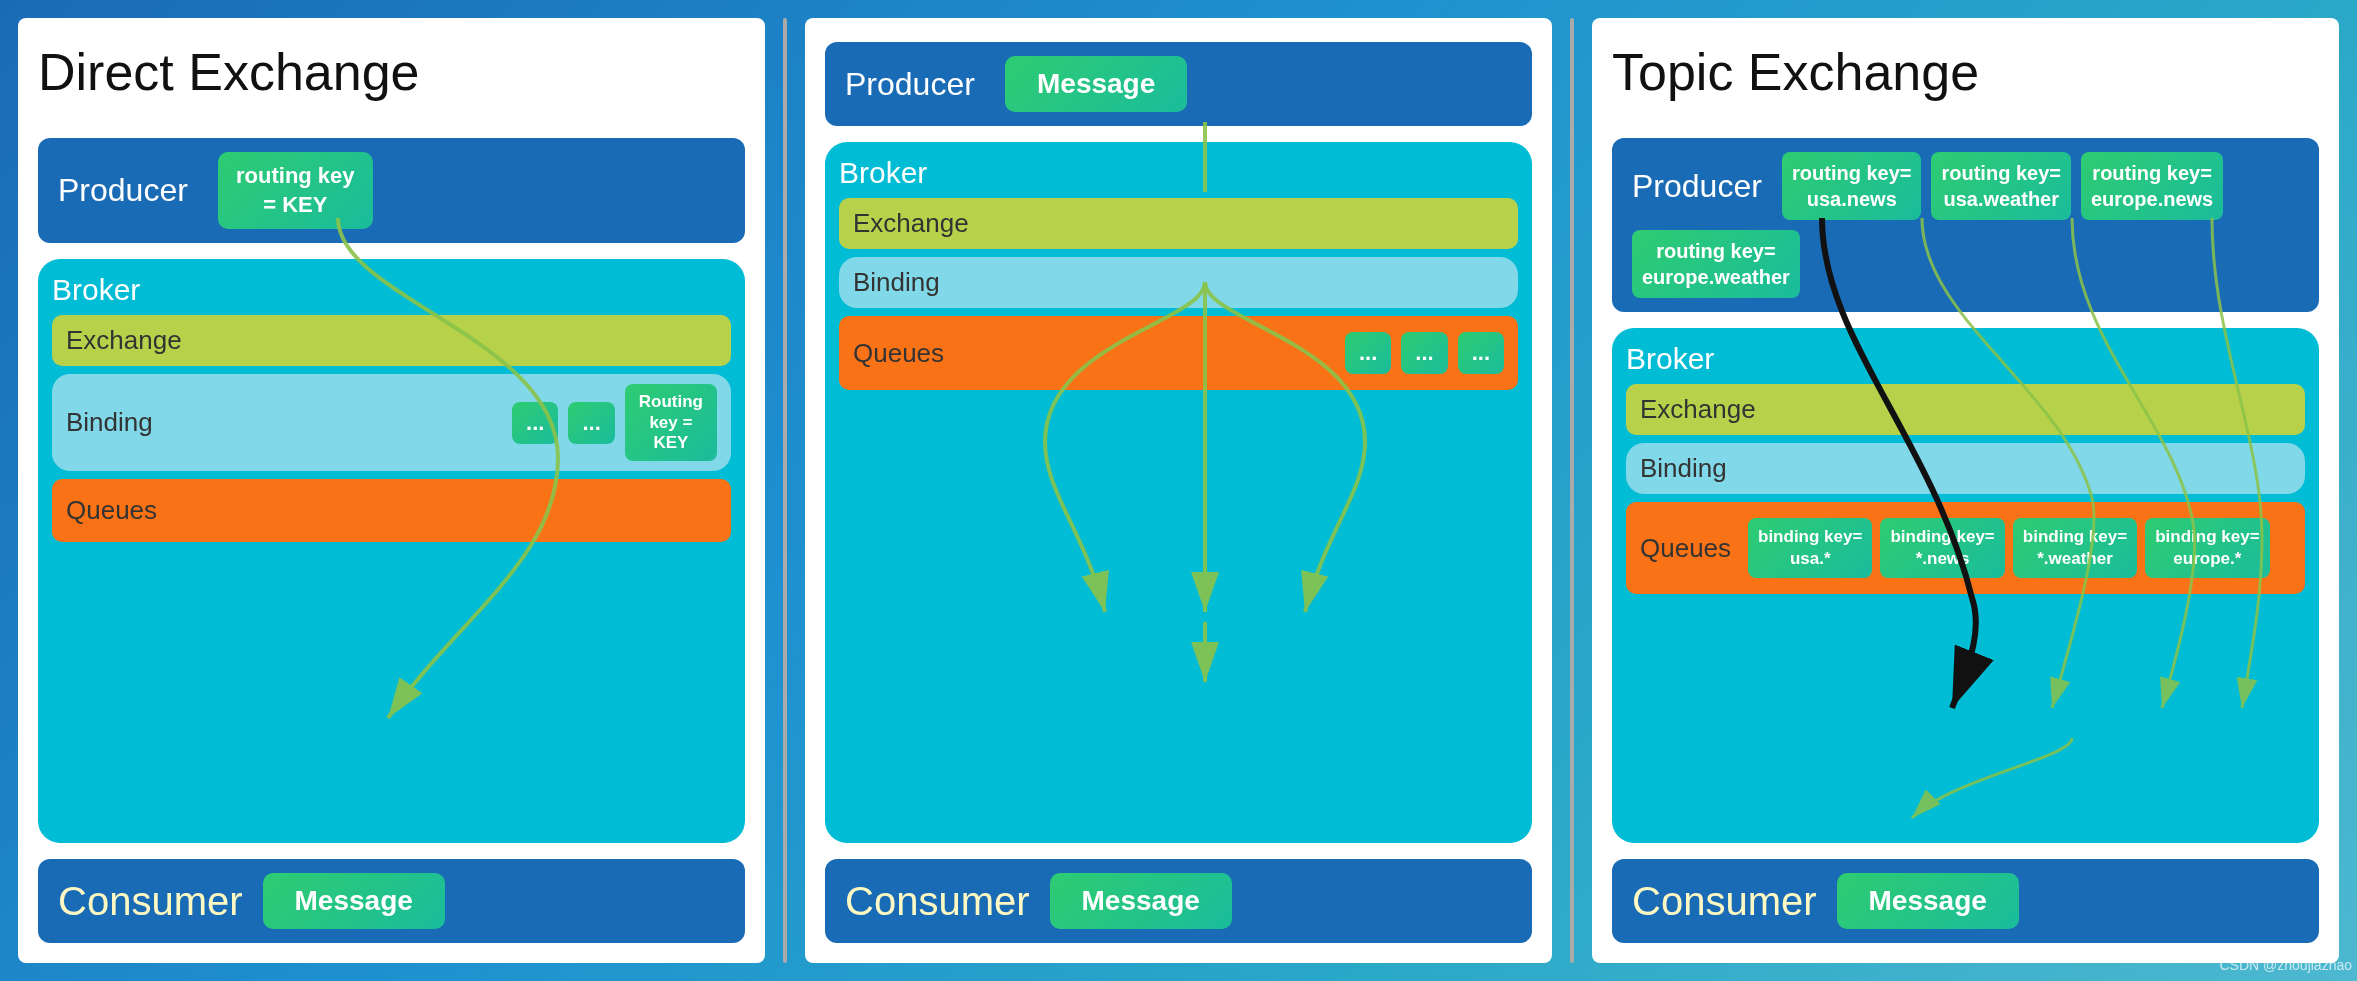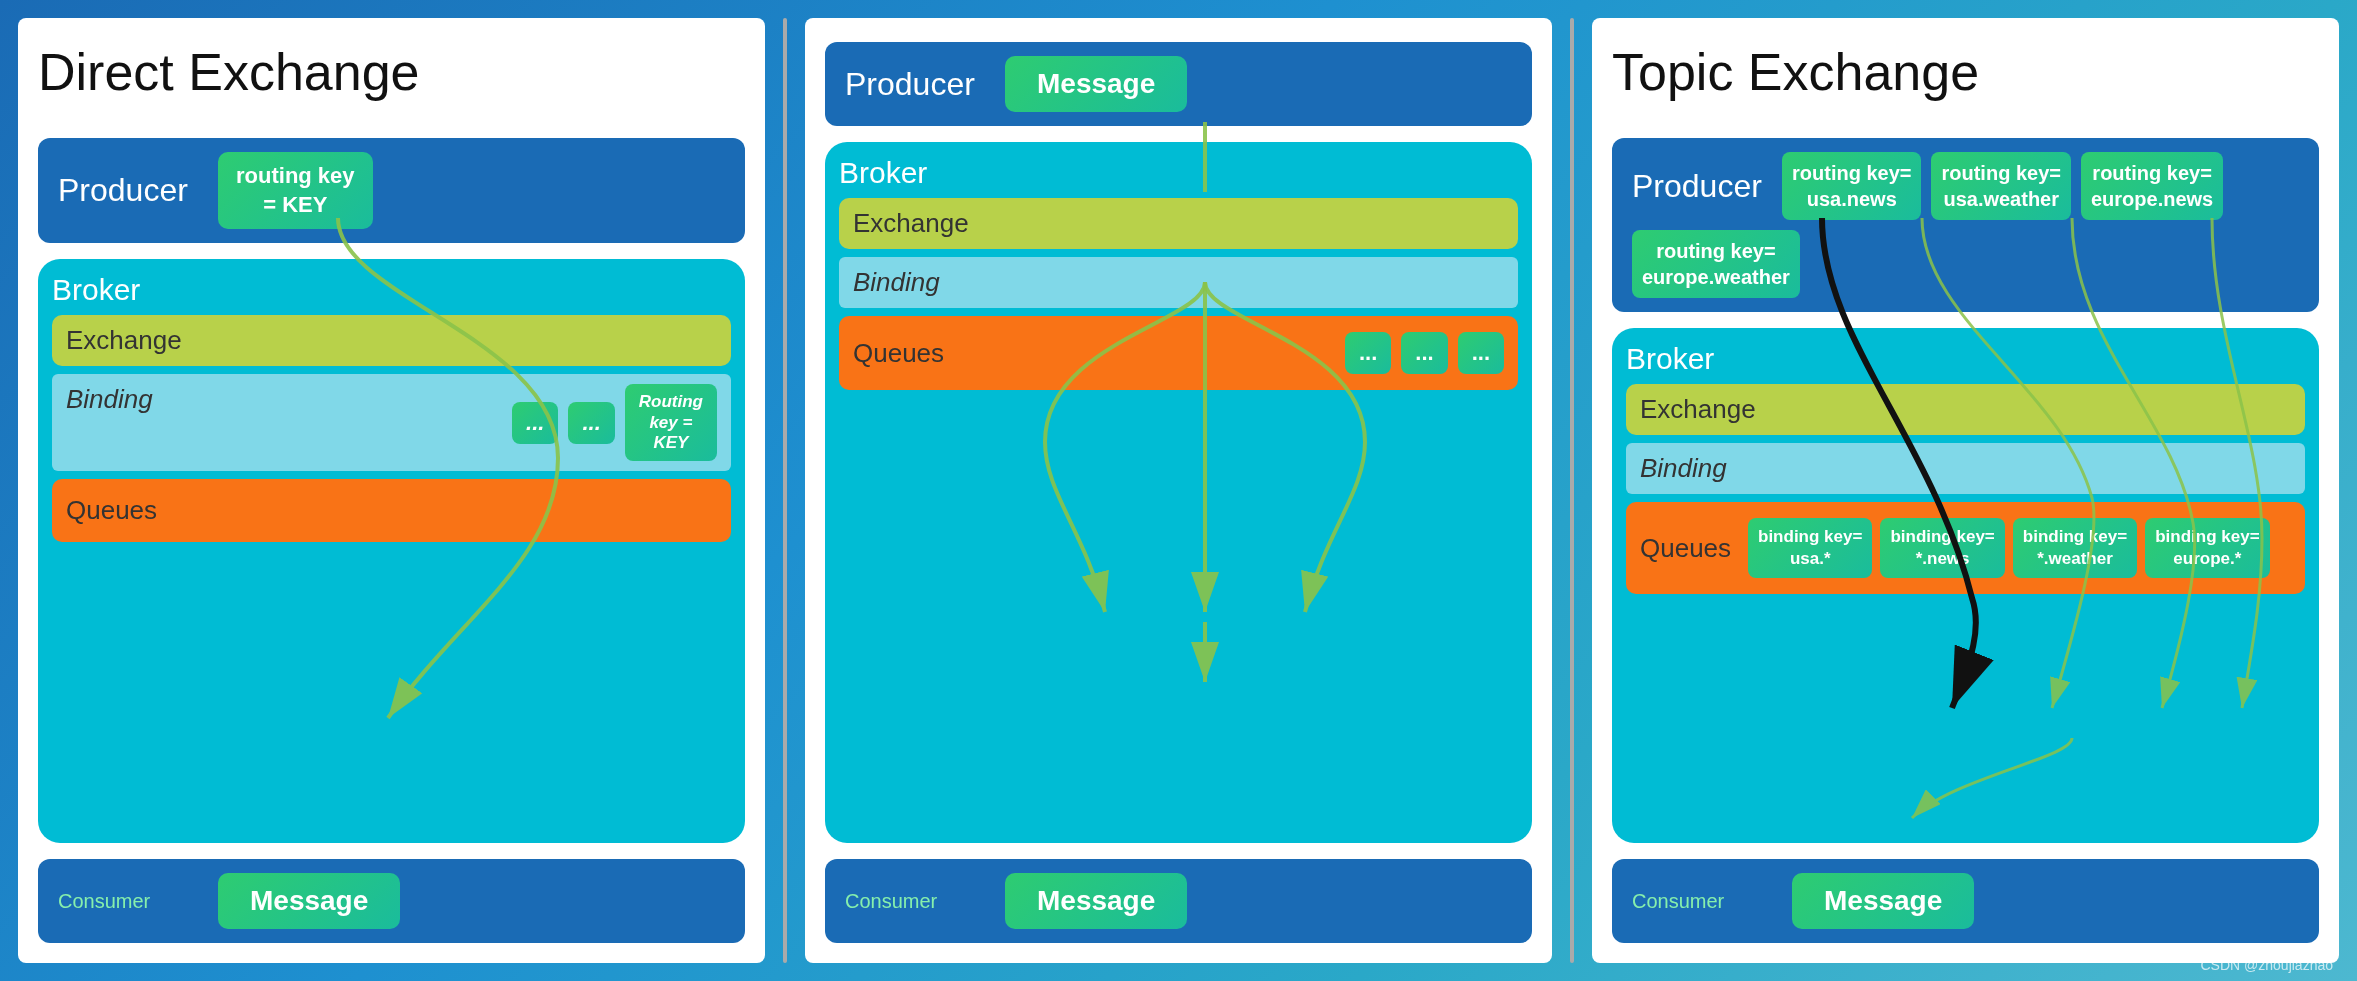--- a/index.html
+++ b/index.html
@@ -85,26 +85,25 @@
     .exchange-row {
       background: #b8d14a;
       border-radius: 10px;
       padding: 10px 14px;
       color: #333;
       font-size: 26px;
       font-weight: 500;
     }
     .binding-row {
       background: #80d8e8;
-      border-radius: 6px;
+      border-radius: 18px;
       padding: 10px 14px;
       display: flex;
-      align-items: flex-start;
+      align-items: center;
       gap: 10px;
-      font-style: italic;
     }
     .binding-label {
       font-size: 26px;
       color: #333;
       font-weight: 500;
       min-width: 100px;
     }
     .queue-slot {
       background: linear-gradient(135deg, #2ecc71, #1abc9c);
       border-radius: 8px;
@@ -133,22 +132,22 @@
     .consumer-row {
       background: #1a6bb5;
       border-radius: 12px;
       padding: 14px 20px;
       display: flex;
       align-items: center;
       gap: 20px;
       min-height: 80px;
     }
     .consumer-label {
-      color: #86efac;
-      font-size: 20px;
+      color: #fef9c3;
+      font-size: 40px;
       font-weight: 500;
       min-width: 140px;
     }
 
     
     .topic-producer-row {
       background: #1a6bb5;
       border-radius: 12px;
       padding: 14px 20px;
       display: flex;
@@ -176,21 +175,21 @@
       font-size: 17px;
       font-weight: 600;
       text-align: center;
       line-height: 1.3;
       white-space: nowrap;
     }
 
     .watermark {
       position: absolute;
       bottom: 8px;
-      right: 24px;
+      right: 5px;
       color: rgba(255,255,255,0.7);
       font-size: 14px;
     }
 
     .divider {
       width: 4px;
       background: #aaa;
       margin: 18px 0;
       border-radius: 2px;
     }

